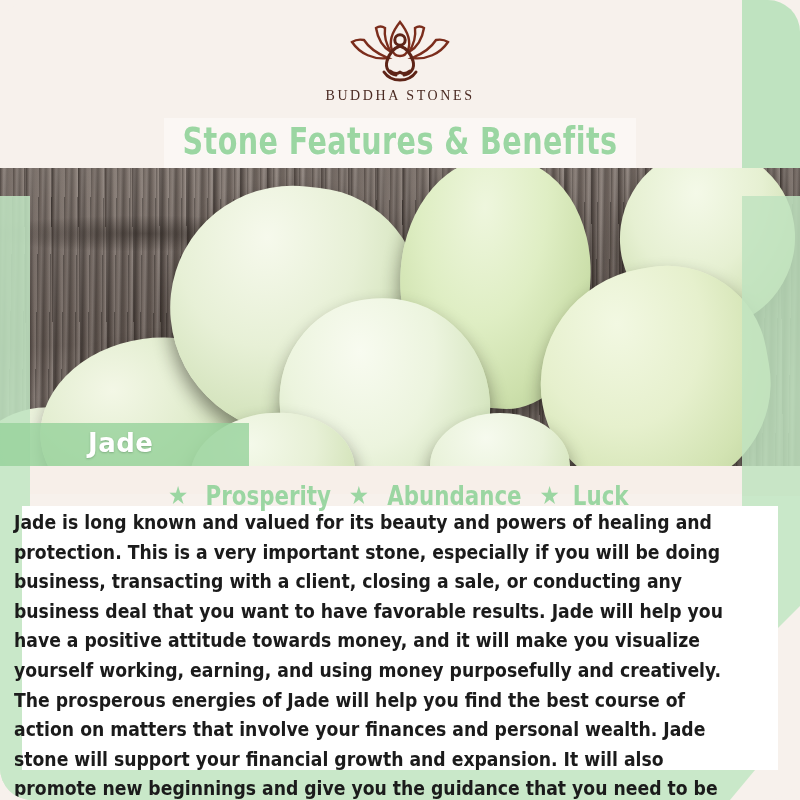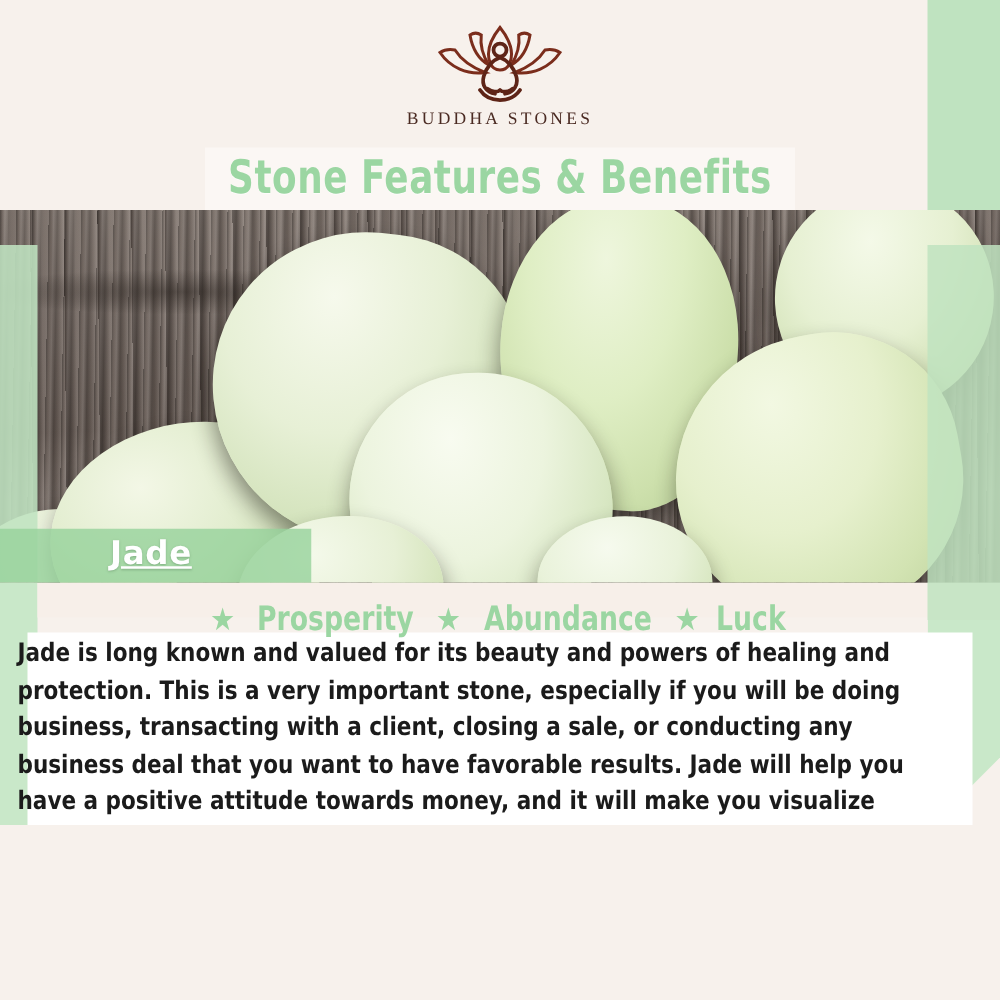--- a/index.html
+++ b/index.html
@@ -4,23 +4,24 @@
 <style>
   html,body{margin:0;padding:0;}
   body{
     width:800px;height:800px;
     font-family:"Liberation Sans","DejaVu Sans",sans-serif;
     background:#f7f1ec;
     overflow:hidden;
   }
   .card{
     position:relative;
-    width:800px;height:660px;
+    width:800px;height:800px;
     background:#f7f1ec;
     overflow:hidden;
+    border-radius:32px;
   }
 
   
   .band-right-top{
     position:absolute;left:742px;top:0;width:58px;height:196px;
     background:#bfe3c0;z-index:1;
   }
   .band-right-mid{
     position:absolute;left:742px;top:196px;width:58px;height:300px;
     background:#bfe3c0;opacity:.85;z-index:6;
@@ -133,21 +134,20 @@
   .jade-band{
     position:absolute;left:0;top:423px;width:249px;height:43px;
     background:rgba(150,210,155,.80);z-index:9;
   }
   .jade-label{
     position:absolute;left:88px;top:428px;z-index:10;
     color:#ffffff;font-size:26px;font-weight:bold;
     font-family:"DejaVu Sans","Liberation Sans",sans-serif;
     letter-spacing:.5px;
     text-shadow:0 1px 2px rgba(60,100,65,.35);
-    text-decoration:underline;
   }
 
   
   .kw-strip{
     position:absolute;left:30px;top:466px;width:740px;height:28px;
     background:#f7efe9;z-index:3;
   }
   .keywords{
     position:absolute;left:0;top:478px;width:800px;height:34px;
     z-index:5;display:flex;align-items:center;justify-content:center;

